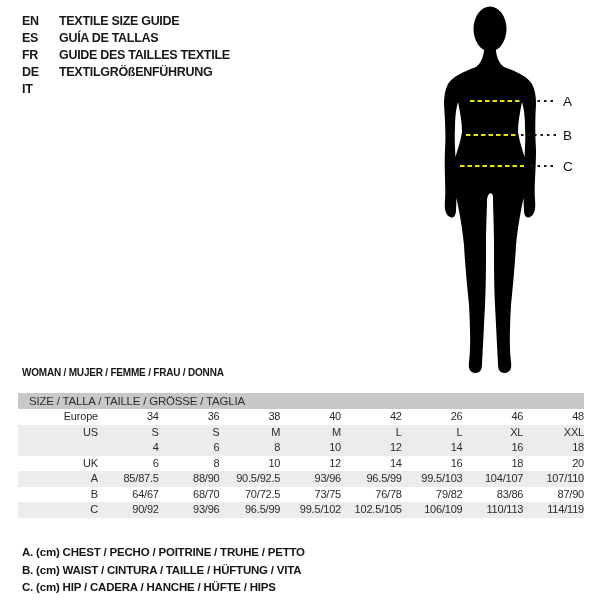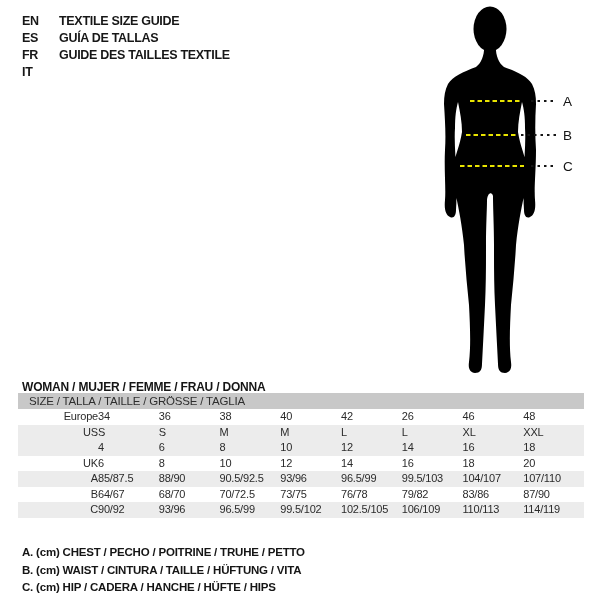--- a/index.html
+++ b/index.html
@@ -20,34 +20,34 @@
 
   
   .figure-wrap { position: absolute; left: 400px; top: 0; width: 200px; height: 378px; }
   .figure-wrap svg { display: block; width: 200px; height: 378px; }
   .silhouette { fill: var(--silhouette, #000); }
   .dash-yellow { stroke: var(--dash-yellow, #e9e400); stroke-width: 2.2; stroke-dasharray: 4.5 3; fill: none; }
   .dash-black { stroke: #161616; stroke-width: 2; stroke-dasharray: 2.5 4; fill: none; }
   .marker-letter { font-family: "Liberation Sans", sans-serif; font-size: 13.5px; font-weight: 500; fill: #141414; }
 
   
-  .section-title { position: absolute; left: 22px; top: 380px; font-weight: bold; font-size: 12px; letter-spacing: -0.2px; color: #151515; }
+  .section-title { position: absolute; left: 22px; top: 367px; font-weight: bold; font-size: 10px; letter-spacing: -0.2px; color: #151515; }
 
   
   .size-table { position: absolute; left: 18px; top: 393px; width: 566px; }
   .t-header {
     height: 16px; line-height: 16px;
     background: var(--header-bg, #c8c8c8);
     font-size: 11.5px; letter-spacing: -0.2px;
     color: #2e2e2e; padding-left: 11px;
   }
   .t-row { display: flex; height: 15.5px; line-height: 15.5px; font-size: 11px; letter-spacing: -0.2px; color: #2b2b2b; }
   .t-row.striped { background: var(--stripe, #ececec); }
   .t-label { width: 80px; flex: 0 0 80px; padding-left: 5px; text-align: right; }
-  .t-cell { width: 60.75px; flex: 0 0 60.75px; text-align: left; }
+  .t-cell { width: 60.75px; flex: 0 0 60.75px; text-align: right; }
 
   
   .legend { position: absolute; left: 22px; top: 544px; }
   .legend-line { font-weight: bold; font-size: 11.5px; line-height: 17.5px; letter-spacing: -0.2px; color: #151515; }
 </style>
 </head>
 <body style="--page-bg: #ffffff; --silhouette: #000000; --dash-yellow: #e9e400; --header-bg: #c8c8c8; --stripe: #ececec;">
 
 <div class="canvas">
 
@@ -56,20 +56,24 @@
       <span class="lang-code">EN</span>
       <span class="lang-label">TEXTILE SIZE GUIDE</span>
     </div>
     <div class="lang-row">
       <span class="lang-code">ES</span>
       <span class="lang-label">GUÍA DE TALLAS</span>
     </div>
     <div class="lang-row">
       <span class="lang-code">FR</span>
       <span class="lang-label">GUIDE DES TAILLES TEXTILE</span>
+    </div>
+    <div class="lang-row">
+      <span class="lang-code">DE</span>
+      <span class="lang-label">TEXTILGRÖßENFÜHRUNG</span>
     </div>
     <div class="lang-row">
       <span class="lang-code">IT</span>
     </div>
   </div>
 
   <div class="figure-wrap">
     <svg viewBox="0 0 200 378" xmlns="http://www.w3.org/2000/svg">
 
       <ellipse class="silhouette" cx="90" cy="29" rx="16.5" ry="22.5"></ellipse>

